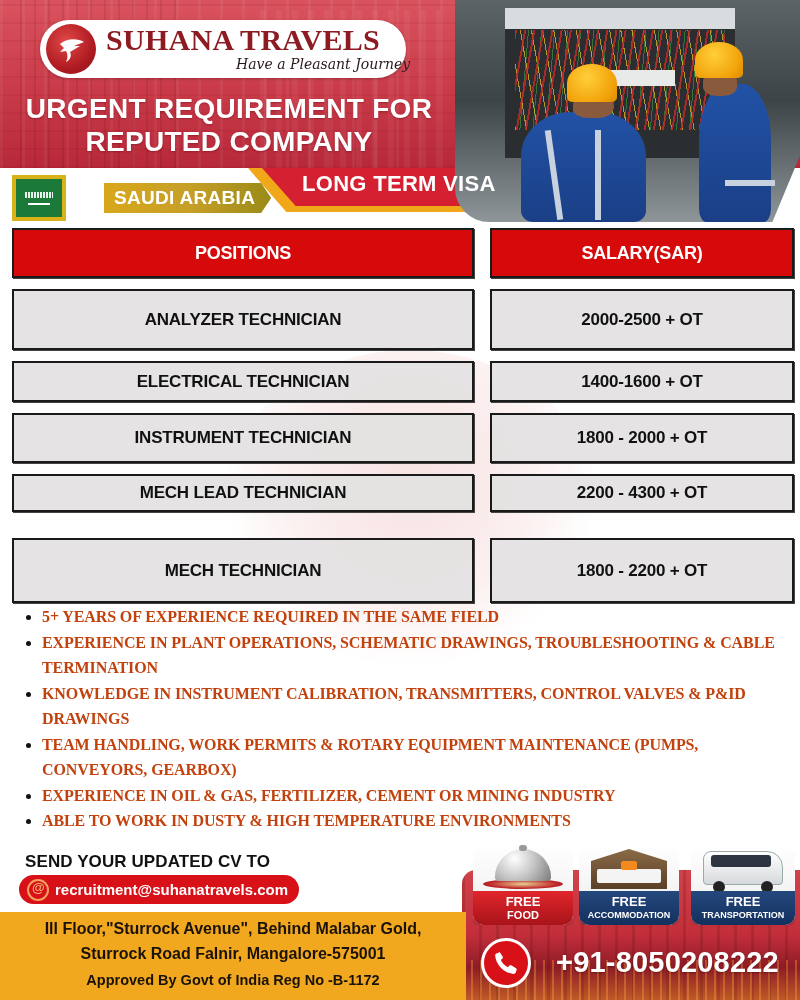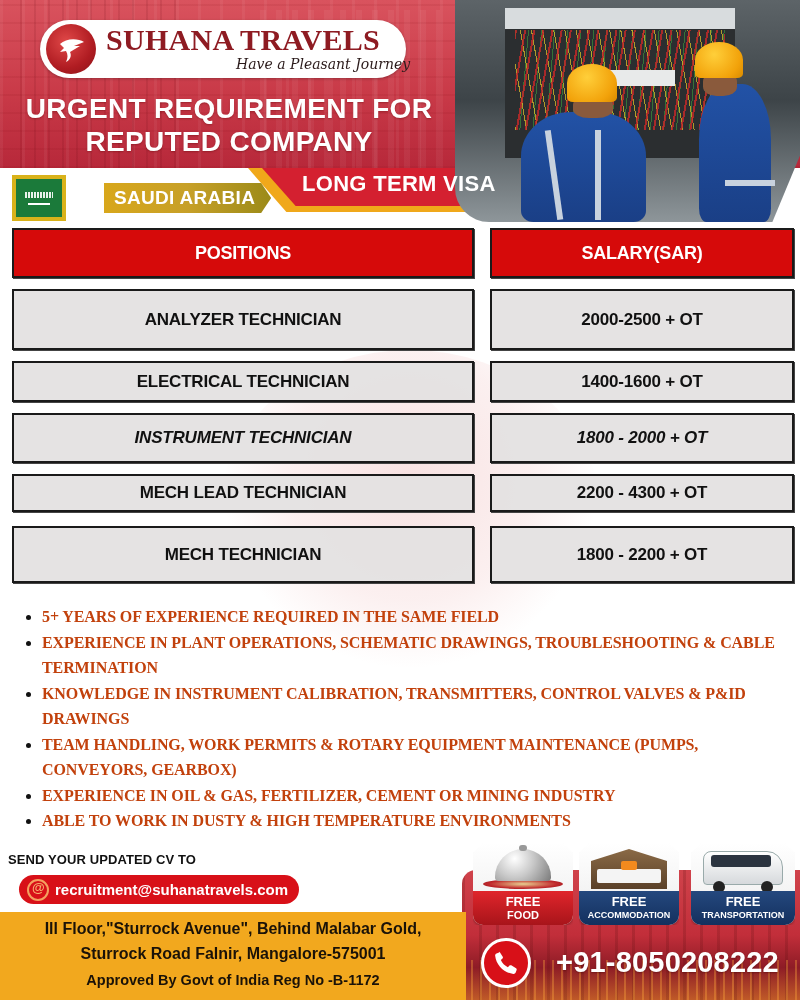--- a/index.html
+++ b/index.html
@@ -156,22 +156,22 @@
       font-family: "Liberation Serif", serif; font-weight: bold; font-size: 16px; line-height: 25.5px;
       color: #c2410c; letter-spacing: -.1px;
     }
     .reqs li { position: relative; padding-left: 20px; }
     .reqs li::before {
       content: ""; position: absolute; left: 4px; top: 11px; width: 5px; height: 5px; border-radius: 50%; background: #111;
     }
 
     
     .send-label {
-      position: absolute; left: 8px; top: 852px; z-index: 2;
-      font-weight: bold; font-size: 13px; color: #111; letter-spacing: .1px; text-align: center;
+      position: absolute; left: 25px; top: 852px; z-index: 2;
+      font-weight: bold; font-size: 17px; color: #111; letter-spacing: .1px; text-align: center;
     }
     .email-pill {
       position: absolute; left: 19px; top: 875px; width: 280px; height: 29px; z-index: 2;
       background: #d81018; border-radius: 15px;
       display: flex; align-items: center; padding-left: 8px; gap: 6px;
     }
     .email-icon {
       width: 22px; height: 22px; border-radius: 50%;
       border: 2px solid #f4a060; position: relative;
     }
@@ -308,29 +308,29 @@
     <div class="cell sal">SALARY(SAR)</div>
   </div>
   <div class="trow" style="top:61px; height:61px;">
     <div class="cell pos">ANALYZER TECHNICIAN</div>
     <div class="cell sal">2000-2500 + OT</div>
   </div>
   <div class="trow" style="top:133px; height:41px;">
     <div class="cell pos">ELECTRICAL TECHNICIAN</div>
     <div class="cell sal">1400-1600 + OT</div>
   </div>
-  <div class="trow" style="top:185px; height:50px;font-style:italic;">
+  <div class="trow" style="top:185px; height:50px;">
     <div class="cell pos">INSTRUMENT TECHNICIAN</div>
     <div class="cell sal">1800 - 2000 + OT</div>
   </div>
   <div class="trow" style="top:246px; height:38px;">
     <div class="cell pos">MECH LEAD TECHNICIAN</div>
     <div class="cell sal">2200 - 4300 + OT</div>
   </div>
-  <div class="trow" style="top:298px; height:57px;">
+  <div class="trow" style="top:310px; height:65px;">
     <div class="cell pos">MECH TECHNICIAN</div>
     <div class="cell sal">1800 - 2200 + OT</div>
   </div>
 </div>
 
 <ul class="reqs">
   <li>5+ YEARS OF EXPERIENCE REQUIRED IN THE SAME FIELD</li>
   <li>EXPERIENCE IN PLANT OPERATIONS, SCHEMATIC DRAWINGS, TROUBLESHOOTING &amp; CABLE TERMINATION</li>
   <li>KNOWLEDGE IN INSTRUMENT CALIBRATION, TRANSMITTERS, CONTROL VALVES &amp; P&amp;ID DRAWINGS</li>
   <li>TEAM HANDLING, WORK PERMITS &amp; ROTARY EQUIPMENT MAINTENANCE (PUMPS, CONVEYORS, GEARBOX)</li>

